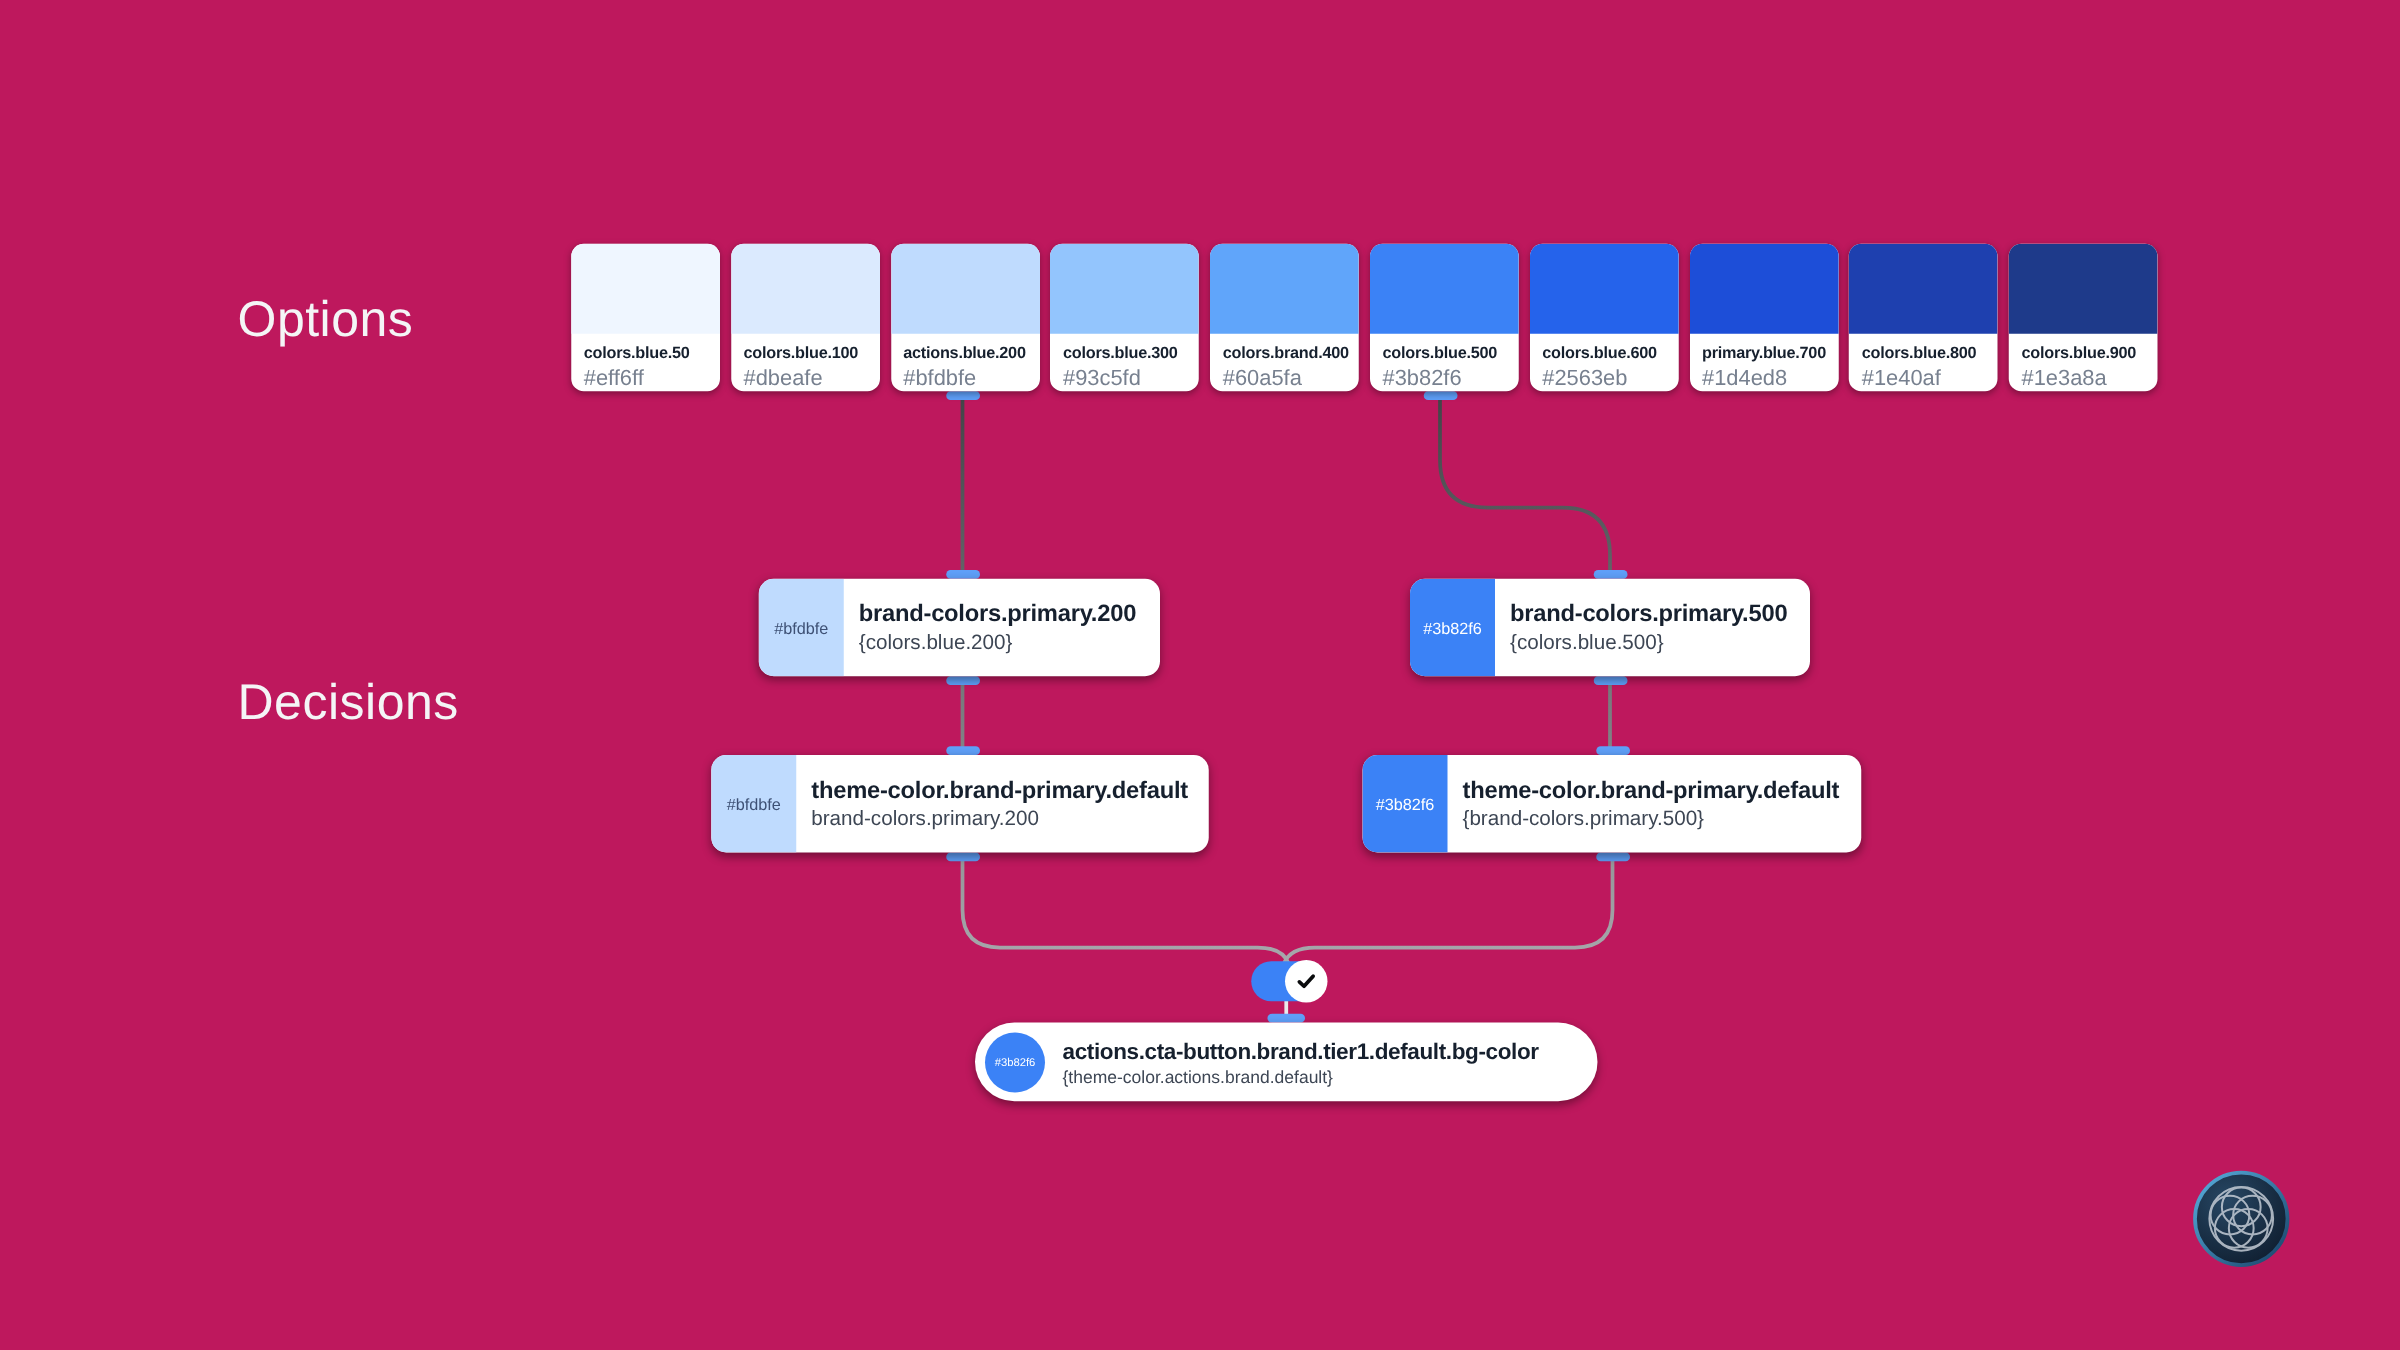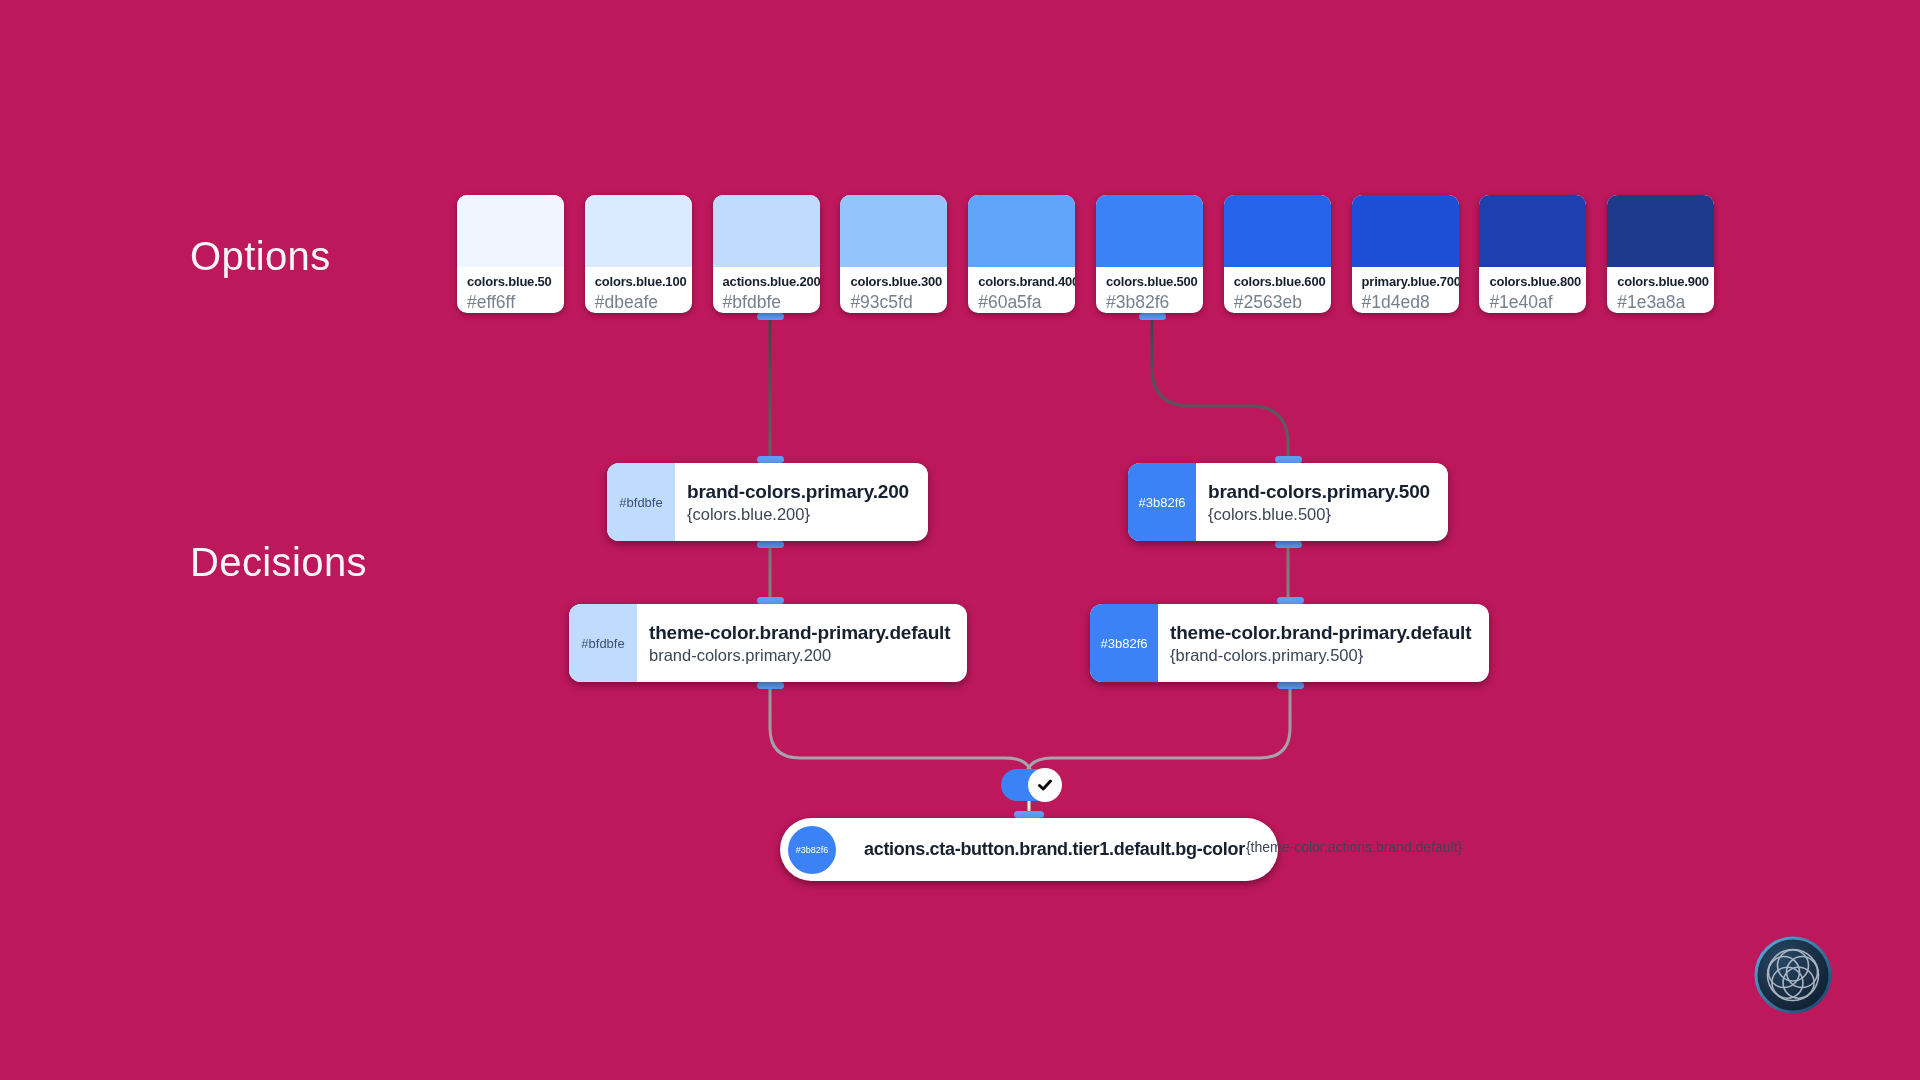--- a/index.html
+++ b/index.html
@@ -2,21 +2,21 @@
 <html><head>
 <meta charset="utf-8">
 <style>
   html,body{margin:0;padding:0;background:#0b0c0e;}
   .stage{position:relative;width:1920px;height:1080px;background:#be185d;
          font-family:"Liberation Sans",sans-serif;overflow:hidden;}
   .wires{position:absolute;left:0;top:0;z-index:1;}
   .section-label{position:absolute;color:#f4f5f6;font-size:40px;font-weight:400;
                  letter-spacing:.4px;z-index:4;}
   
-  .swatch{position:absolute;width:107px;height:118px;background:#fff;border-radius:10px;
+  .swatch{position:absolute;width:119px;height:118px;background:#fff;border-radius:10px;
           overflow:hidden;z-index:3;box-shadow:0 2px 6px rgba(0,0,0,.35);}
   .swatch .color{height:72px;width:100%;}
   .swatch .meta{padding:7px 10px 0 10px;}
   .swatch .name{font-size:13px;font-weight:700;color:#16202e;letter-spacing:-.2px;}
   .swatch .hex{font-size:17.5px;font-weight:400;color:#77808f;margin-top:3px;}
   
   .tab{position:absolute;height:7px;border-radius:4px;background:#5f9ff8;z-index:2;}
   
   .card{position:absolute;background:#fff;border-radius:12px;display:flex;z-index:3;
         box-shadow:0 3px 8px rgba(0,0,0,.4);overflow:hidden;}
@@ -29,22 +29,22 @@
   .card .title{font-size:19px;font-weight:700;color:#16202e;white-space:nowrap;
                letter-spacing:-.2px;}
   .card .sub{font-size:16.5px;font-weight:400;color:#3d4654;white-space:nowrap;}
   
   .pill-card{position:absolute;left:780px;top:818px;width:498px;height:63px;
              background:#fff;border-radius:32px;display:flex;align-items:center;z-index:3;
              box-shadow:0 3px 8px rgba(0,0,0,.4);}
   .pill-card .circle{flex:0 0 48px;height:48px;margin-left:8px;border-radius:50%;
              display:flex;align-items:center;justify-content:center;
              color:#fff;font-size:9px;font-weight:400;}
-  .pill-card .body{display:flex;justify-content:center;
-             padding-left:28px;gap:1px;}
+  .pill-card .body{display:flex;flex-direction:column;justify-content:center;
+             padding-left:14px;gap:1px;}
   .pill-card .title{font-size:18px;font-weight:700;color:#16202e;white-space:nowrap;
              letter-spacing:-.3px;}
   .pill-card .sub{font-size:14px;font-weight:400;color:#3d4654;white-space:nowrap;}
   
   .toggle{position:absolute;left:1001px;top:769px;width:58px;height:32px;
           background:#3b82f6;border-radius:16px;z-index:4;}
   .toggle .knob{position:absolute;right:-3px;top:-1px;width:34px;height:34px;
           background:#fff;border-radius:50%;display:flex;align-items:center;
           justify-content:center;}
   .logo{position:absolute;left:1753px;top:935px;z-index:3;}

